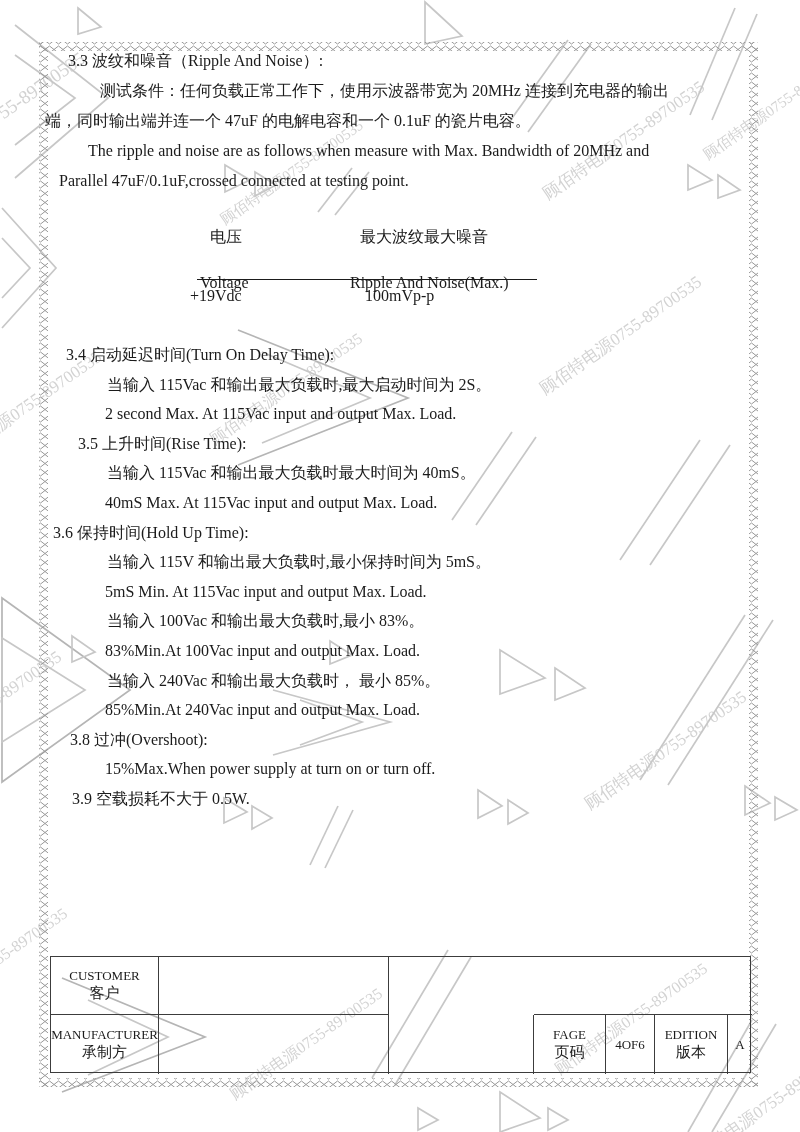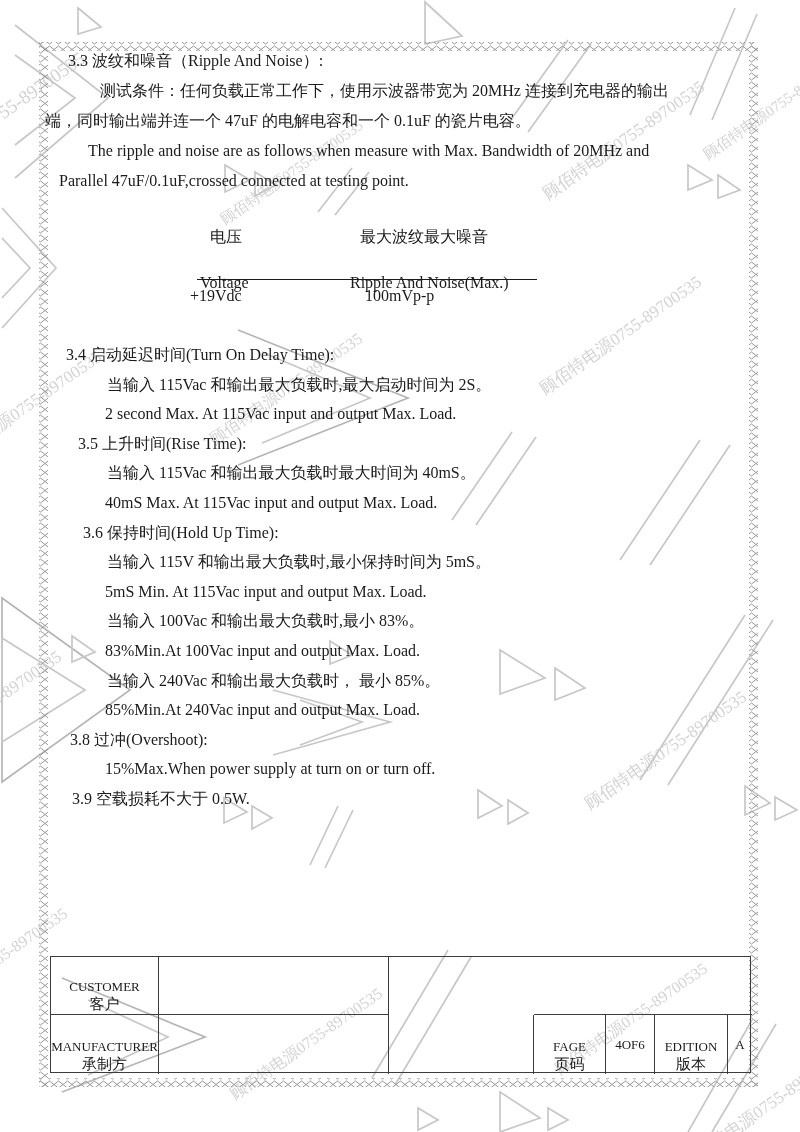--- a/index.html
+++ b/index.html
@@ -8,39 +8,39 @@
   svg.wm{position:absolute;left:0;top:0;z-index:0;}
   .wm text{fill:#aeaeae;opacity:.55;font-family:"Liberation Serif","DejaVu Serif",serif;}
   .wm .shape{fill:none;stroke:#c7c7c7;stroke-width:1.7;}
   .wm .shape.dk{stroke:#b5b5b5;}
 
   .doc{position:absolute;left:45px;top:40px;width:714px;padding-top:6px;z-index:2;
        font-size:16px;line-height:30px;}
   .ln{white-space:nowrap;}
   .g2 .ln{line-height:29.6px;}
   .i0{margin-left:0}.i3{margin-left:14px}.i21{margin-left:21px}.i23{margin-left:23px}
-  .i25{margin-left:25px}.i26{margin-left:38px}.i27{margin-left:27px}.i32{margin-left:32px}
+  .i25{margin-left:25px}.i26{margin-left:8px}.i27{margin-left:27px}.i32{margin-left:32px}
   .i33{margin-left:33px}.i43{margin-left:43px}.i55{margin-left:55px}
   .i60{margin-left:60px}.i62{margin-left:62px}
 
   .ripple{position:relative;height:144px;}
   .ripple .row{position:absolute;left:0;width:100%;height:30px;text-align:center;}
   .ripple .row span{position:absolute;white-space:nowrap;}
   .rt-zh{top:26px}
   .rt-en{top:72px}
   .rt-val{top:85px}
   .rt-underline{position:absolute;top:83px;left:152px;width:340px;height:0;
                 border-top:1.6px solid #1b1b1b;}
 
   .footer-table{position:absolute;left:50px;top:956px;width:701px;height:117px;z-index:2;
     display:grid;grid-template-columns:108px 230px 145px 72px 49px 73px 24px;
     grid-template-rows:58px 59px;border:1.2px solid #3c3c3c;box-sizing:border-box;
     background:transparent;}
   .fcell{border-right:1.2px solid #3c3c3c;display:flex;flex-direction:column;
-         justify-content:flex-end;align-items:center;font-size:13px;overflow:hidden;}
+         justify-content:center;align-items:center;font-size:13px;overflow:hidden;}
   .fcell.rb{border-bottom:1.2px solid #3c3c3c;}
   .fcell.last{border-right:none;}
   .fcell.center1{justify-content:center;}
   .fcell .zh{font-size:15px;}
   .fcell.span4{grid-column:4 / 8;}
 </style>
 </head>
 <body>
 
 <div class="page">

